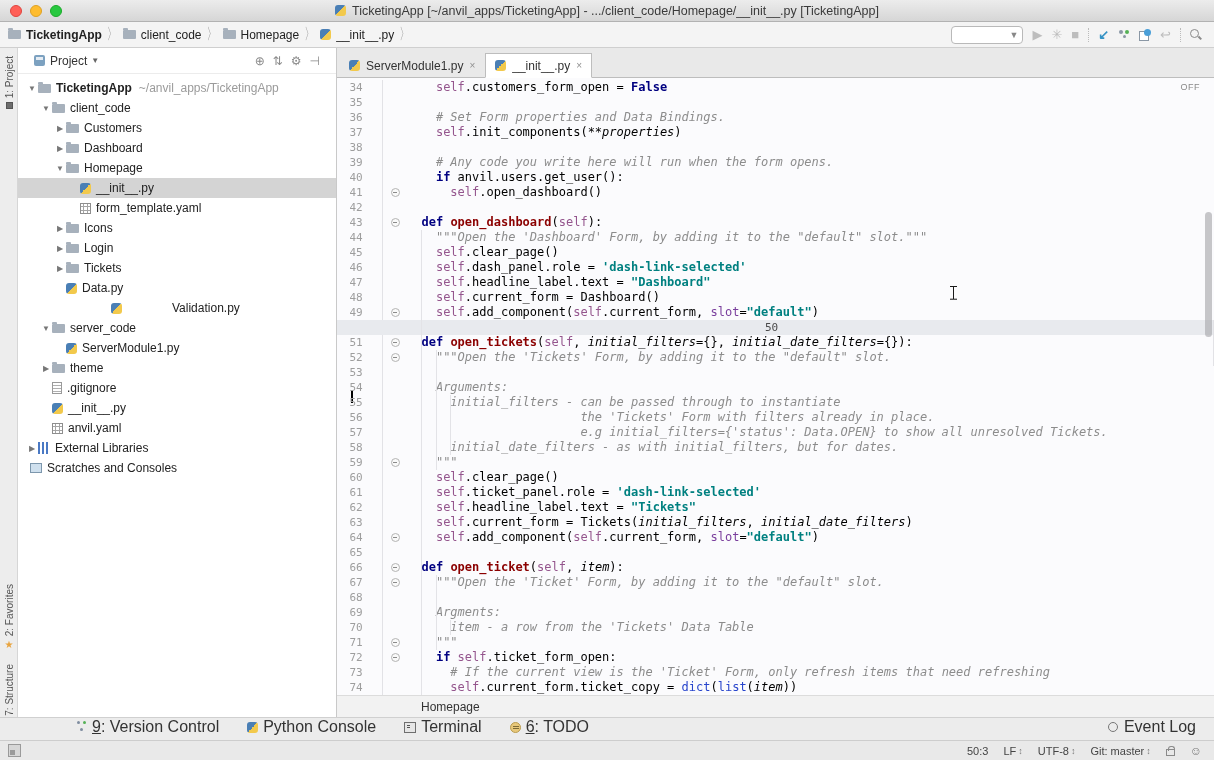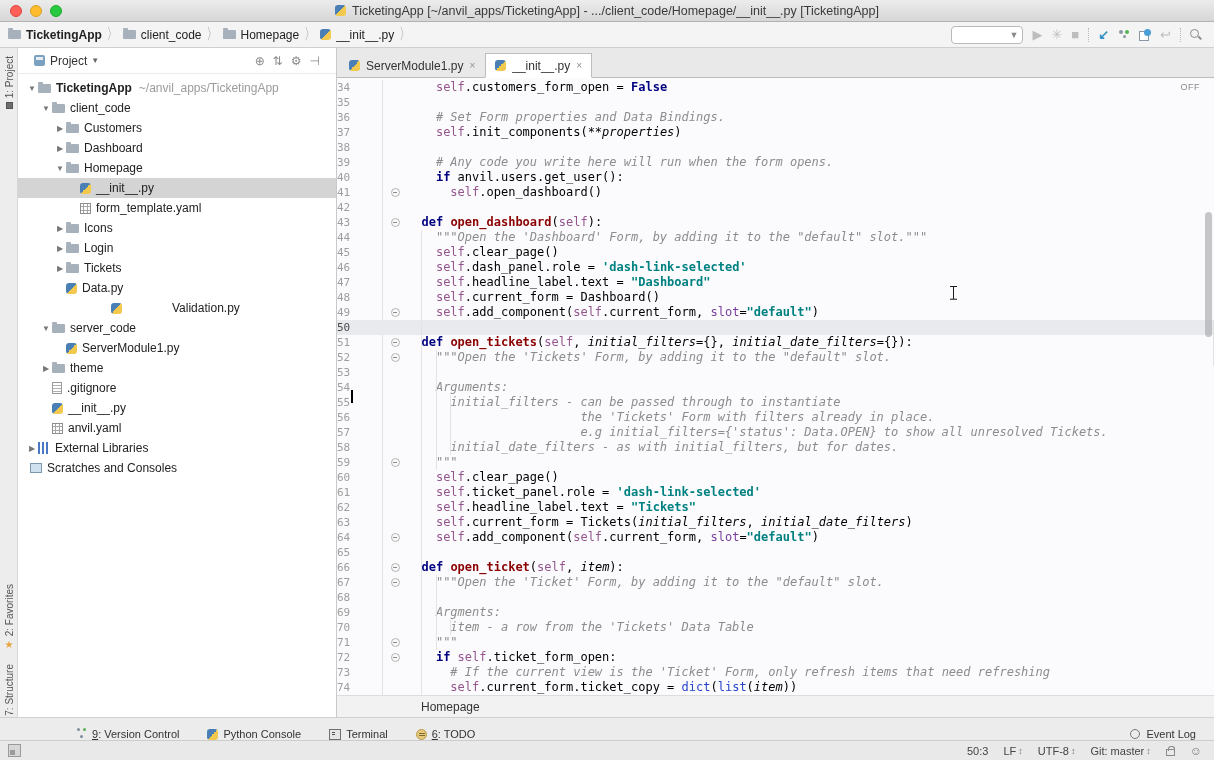--- a/index.html
+++ b/index.html
@@ -74,21 +74,21 @@
   
   #editor{position:absolute;left:337px;top:48px;width:877px;height:669px;background:#fbfbfd;}
   #tabbar{height:30px;background:#e9e9e9;border-bottom:1px solid #bdbdbd;display:flex;align-items:flex-end;padding-left:2px;}
   .tab{height:25px;display:flex;align-items:center;gap:6px;padding:0 9px;font-size:12px;color:#333;
        border:1px solid transparent;margin-bottom:-1px;}
   .tab.active{background:#fff;border:1px solid #bdbdbd;border-bottom-color:#fff;}
   .tab .x{color:#909090;font-size:10px;}
   #code-region{position:relative;height:617px;overflow:hidden;}
   .cl{display:flex;height:15px;align-items:stretch;}
   .cl.cur{background:#e8eaee;flex-direction:column;}
-  .lnum{flex:0 0 46px;text-align:left;padding-right:7px;font:11px/15px "DejaVu Sans Mono",monospace;color:#9d9d9d;border-right:1px solid #e2e2e6;}
+  .lnum{flex:0 0 46px;text-align:center;padding-right:7px;font:11px/15px "DejaVu Sans Mono",monospace;color:#9d9d9d;border-right:1px solid #e2e2e6;}
   .cl.cur .lnum{color:#4a4a4a;}
   .foldc{flex:0 0 24px;display:flex;align-items:center;justify-content:center;}
   .fold{width:9px;height:9px;border:1px solid #b4b4b4;border-radius:50%;background:#f9f9f9;position:relative;}
   .fold::after{content:"";position:absolute;left:1.5px;top:3px;width:4px;height:1px;background:#8a8a8a;}
   .ctext{flex:1;font:12px/15px "DejaVu Sans Mono",monospace;white-space:pre;color:#000;}
   .tk-k{color:#000080;font-weight:bold;}
   .tk-fn{color:#8b0000;font-weight:bold;}
   .tk-sf{color:#94558d;}
   .tk-kw{color:#7a3e9d;}
   .tk-s{color:#008080;font-weight:bold;}
@@ -100,21 +100,21 @@
   #insp-off{position:absolute;top:4px;right:14px;font-size:9px;color:#8a8a8a;letter-spacing:.5px;}
   #vscroll{position:absolute;right:2px;top:134px;width:7px;height:125px;border-radius:4px;background:#a9a9ad;opacity:.65;}
   #mouse-ibeam{position:absolute;left:611px;top:207px;width:11px;height:16px;}
   #mouse-ibeam::before{content:"";position:absolute;left:5px;top:2px;width:1.3px;height:12px;background:#1a1a1a;}
   #mouse-ibeam::after{content:"";position:absolute;left:2px;top:1px;width:7px;height:1.3px;background:#1a1a1a;
      box-shadow:0 12.7px 0 #1a1a1a;}
   #ed-breadcrumb{height:22px;background:#f2f2f2;border-top:1px solid #dcdcdc;display:flex;align-items:center;
      padding-left:84px;font-size:12px;color:#333;}
   
   #twbar{position:absolute;left:0;top:717px;width:1214px;height:23px;background:#ececec;border-top:1px solid #d0d0d0;
-     display:flex;align-items:flex-end;font-size:11px;color:#333;}
+     display:flex;align-items:flex-start;font-size:16px;color:#333;}
   .tw-item{display:flex;align-items:center;gap:5px;margin-right:28px;}
   .tw-item:first-child{margin-left:76px;}
   .tw-u{text-decoration:underline;}
   .ic-branch{position:relative;width:11px;height:12px;}
   .ic-branch::before{content:"";position:absolute;left:1px;top:0;width:3px;height:3px;border-radius:50%;background:#7f8da0;}
   .ic-branch::after{content:"";position:absolute;left:7px;top:0;width:3px;height:3px;border-radius:50%;background:#55b156;}
   .ic-branch i{position:absolute;left:4px;top:7px;width:3px;height:3px;border-radius:50%;background:#7f8da0;}
   .ic-term{width:12px;height:11px;border:1px solid #6f6f6f;background:#e6e6e6;position:relative;}
   .ic-term::before{content:"";position:absolute;left:2px;top:2px;width:3px;height:1px;background:#555;box-shadow:0 2px 0 #555;}
   .ic-todo{width:11px;height:11px;border-radius:50%;background:#e8c87a;border:1px solid #b99b4e;position:relative;}

